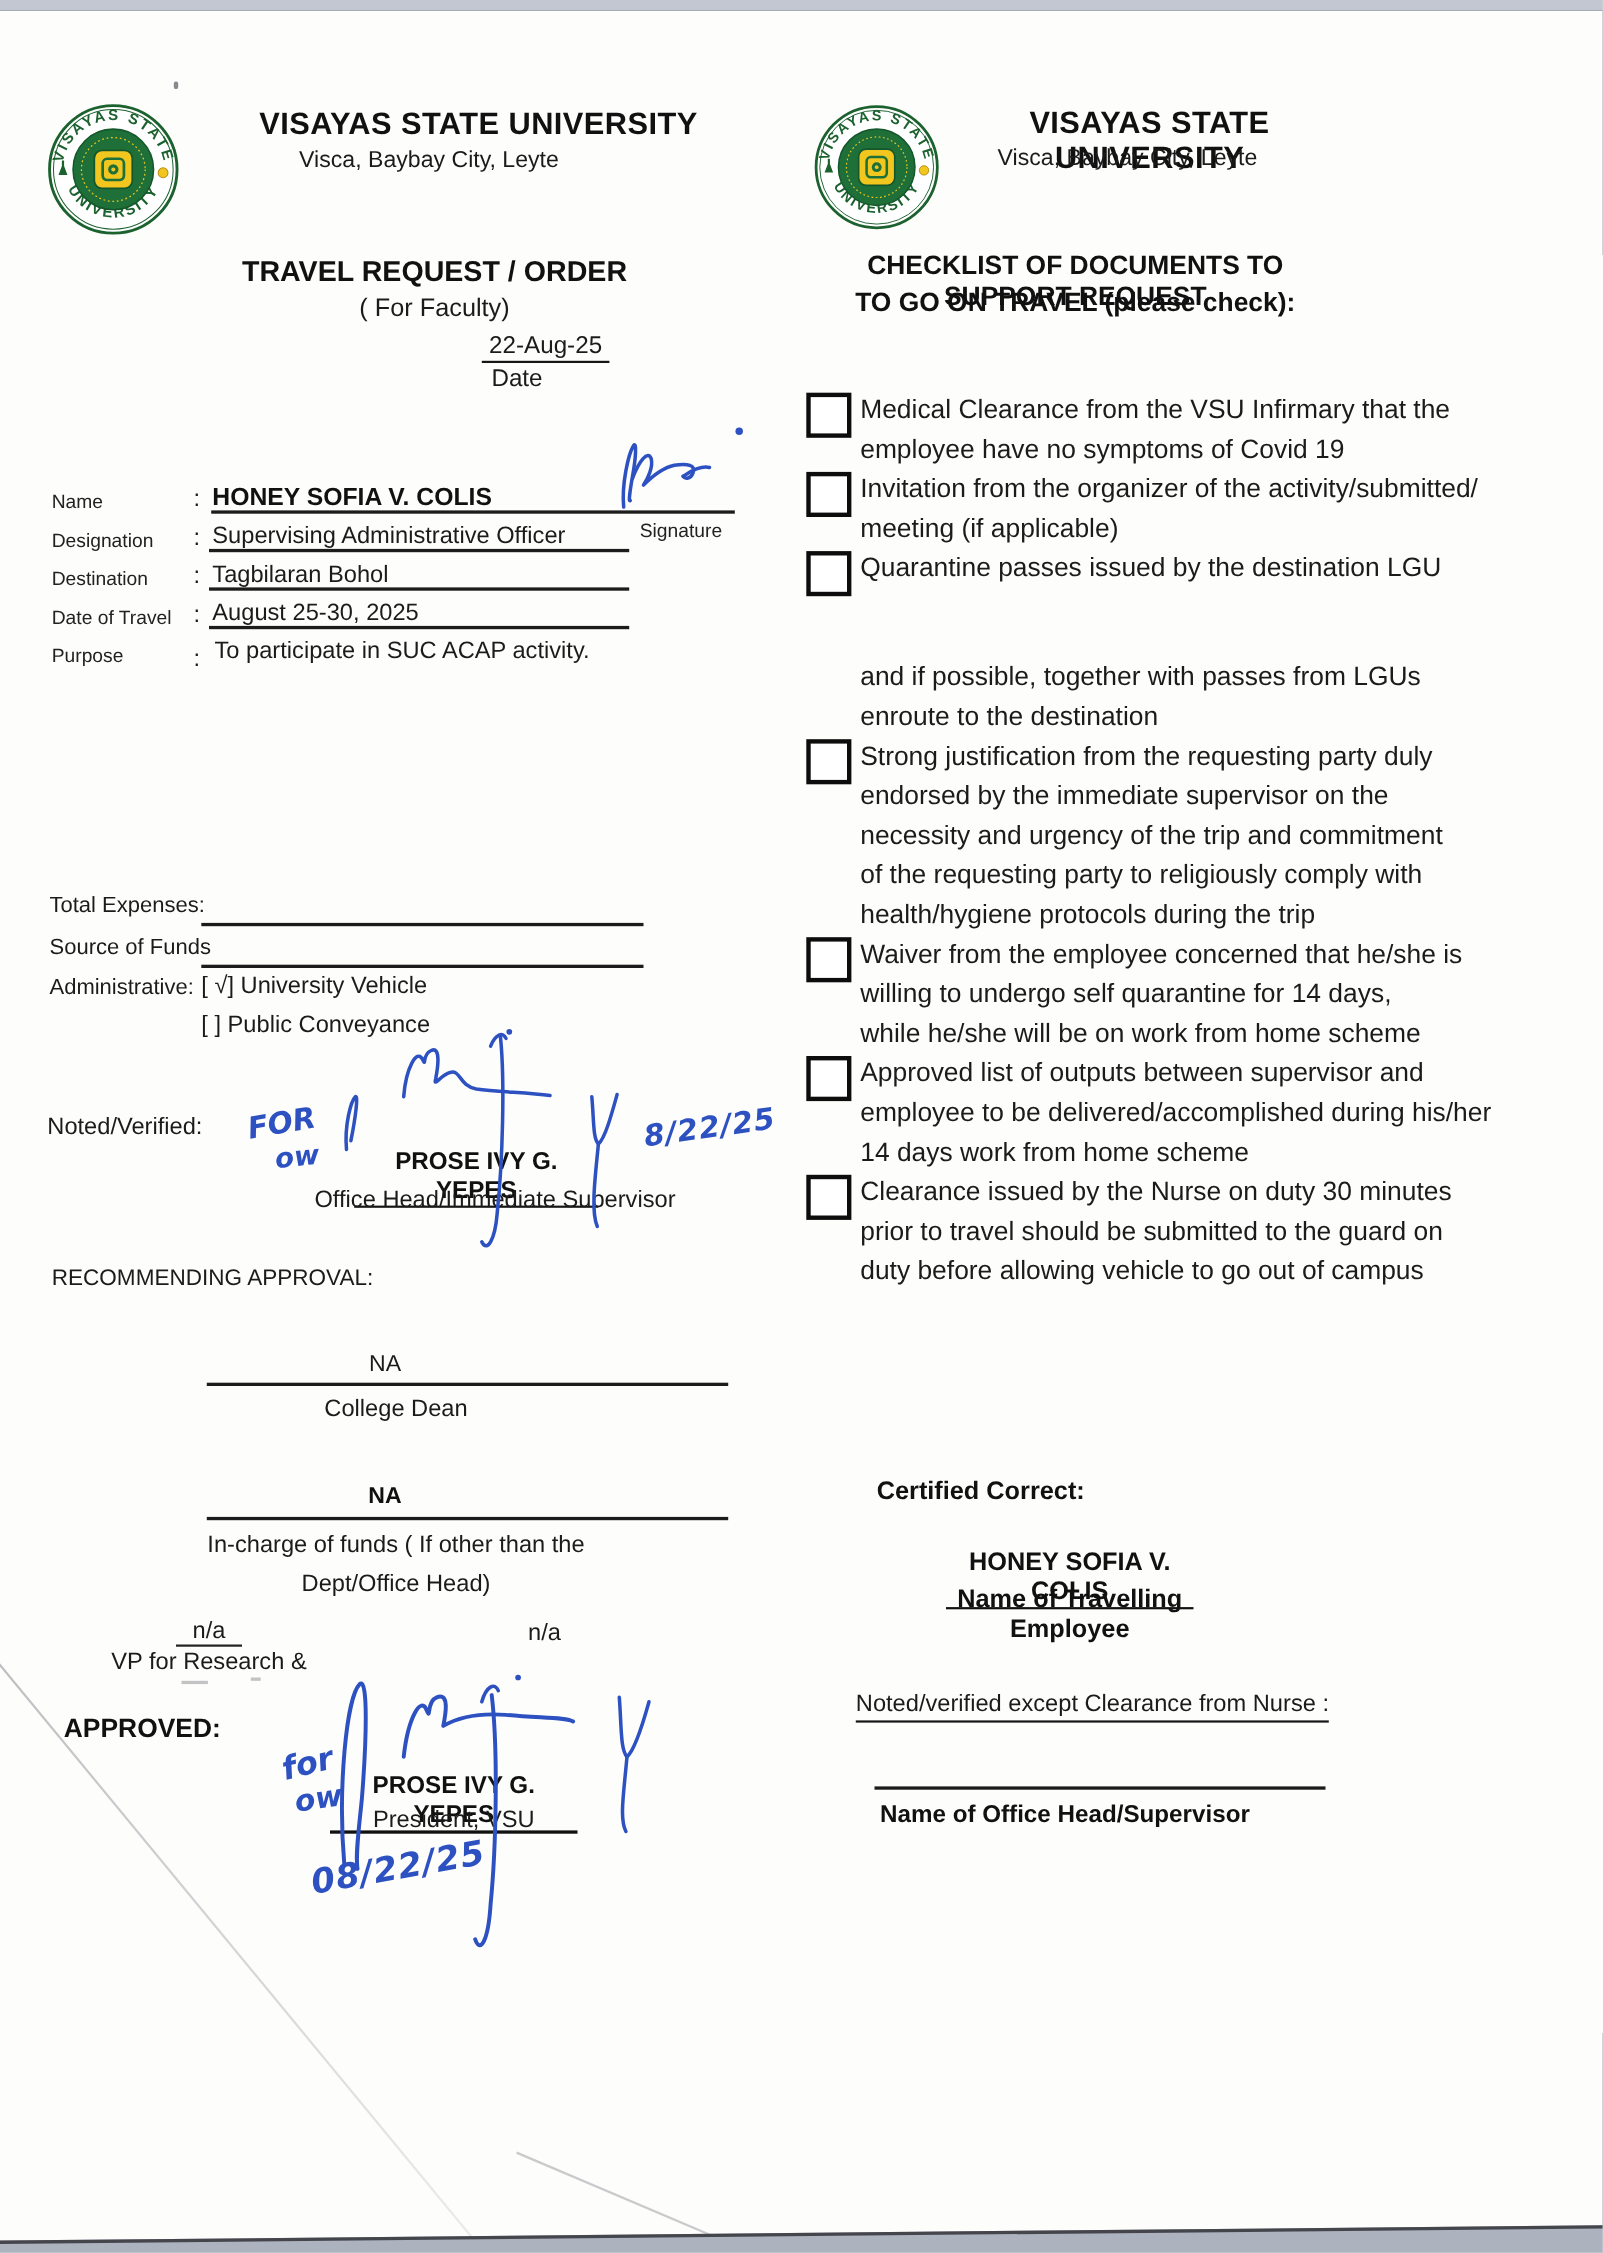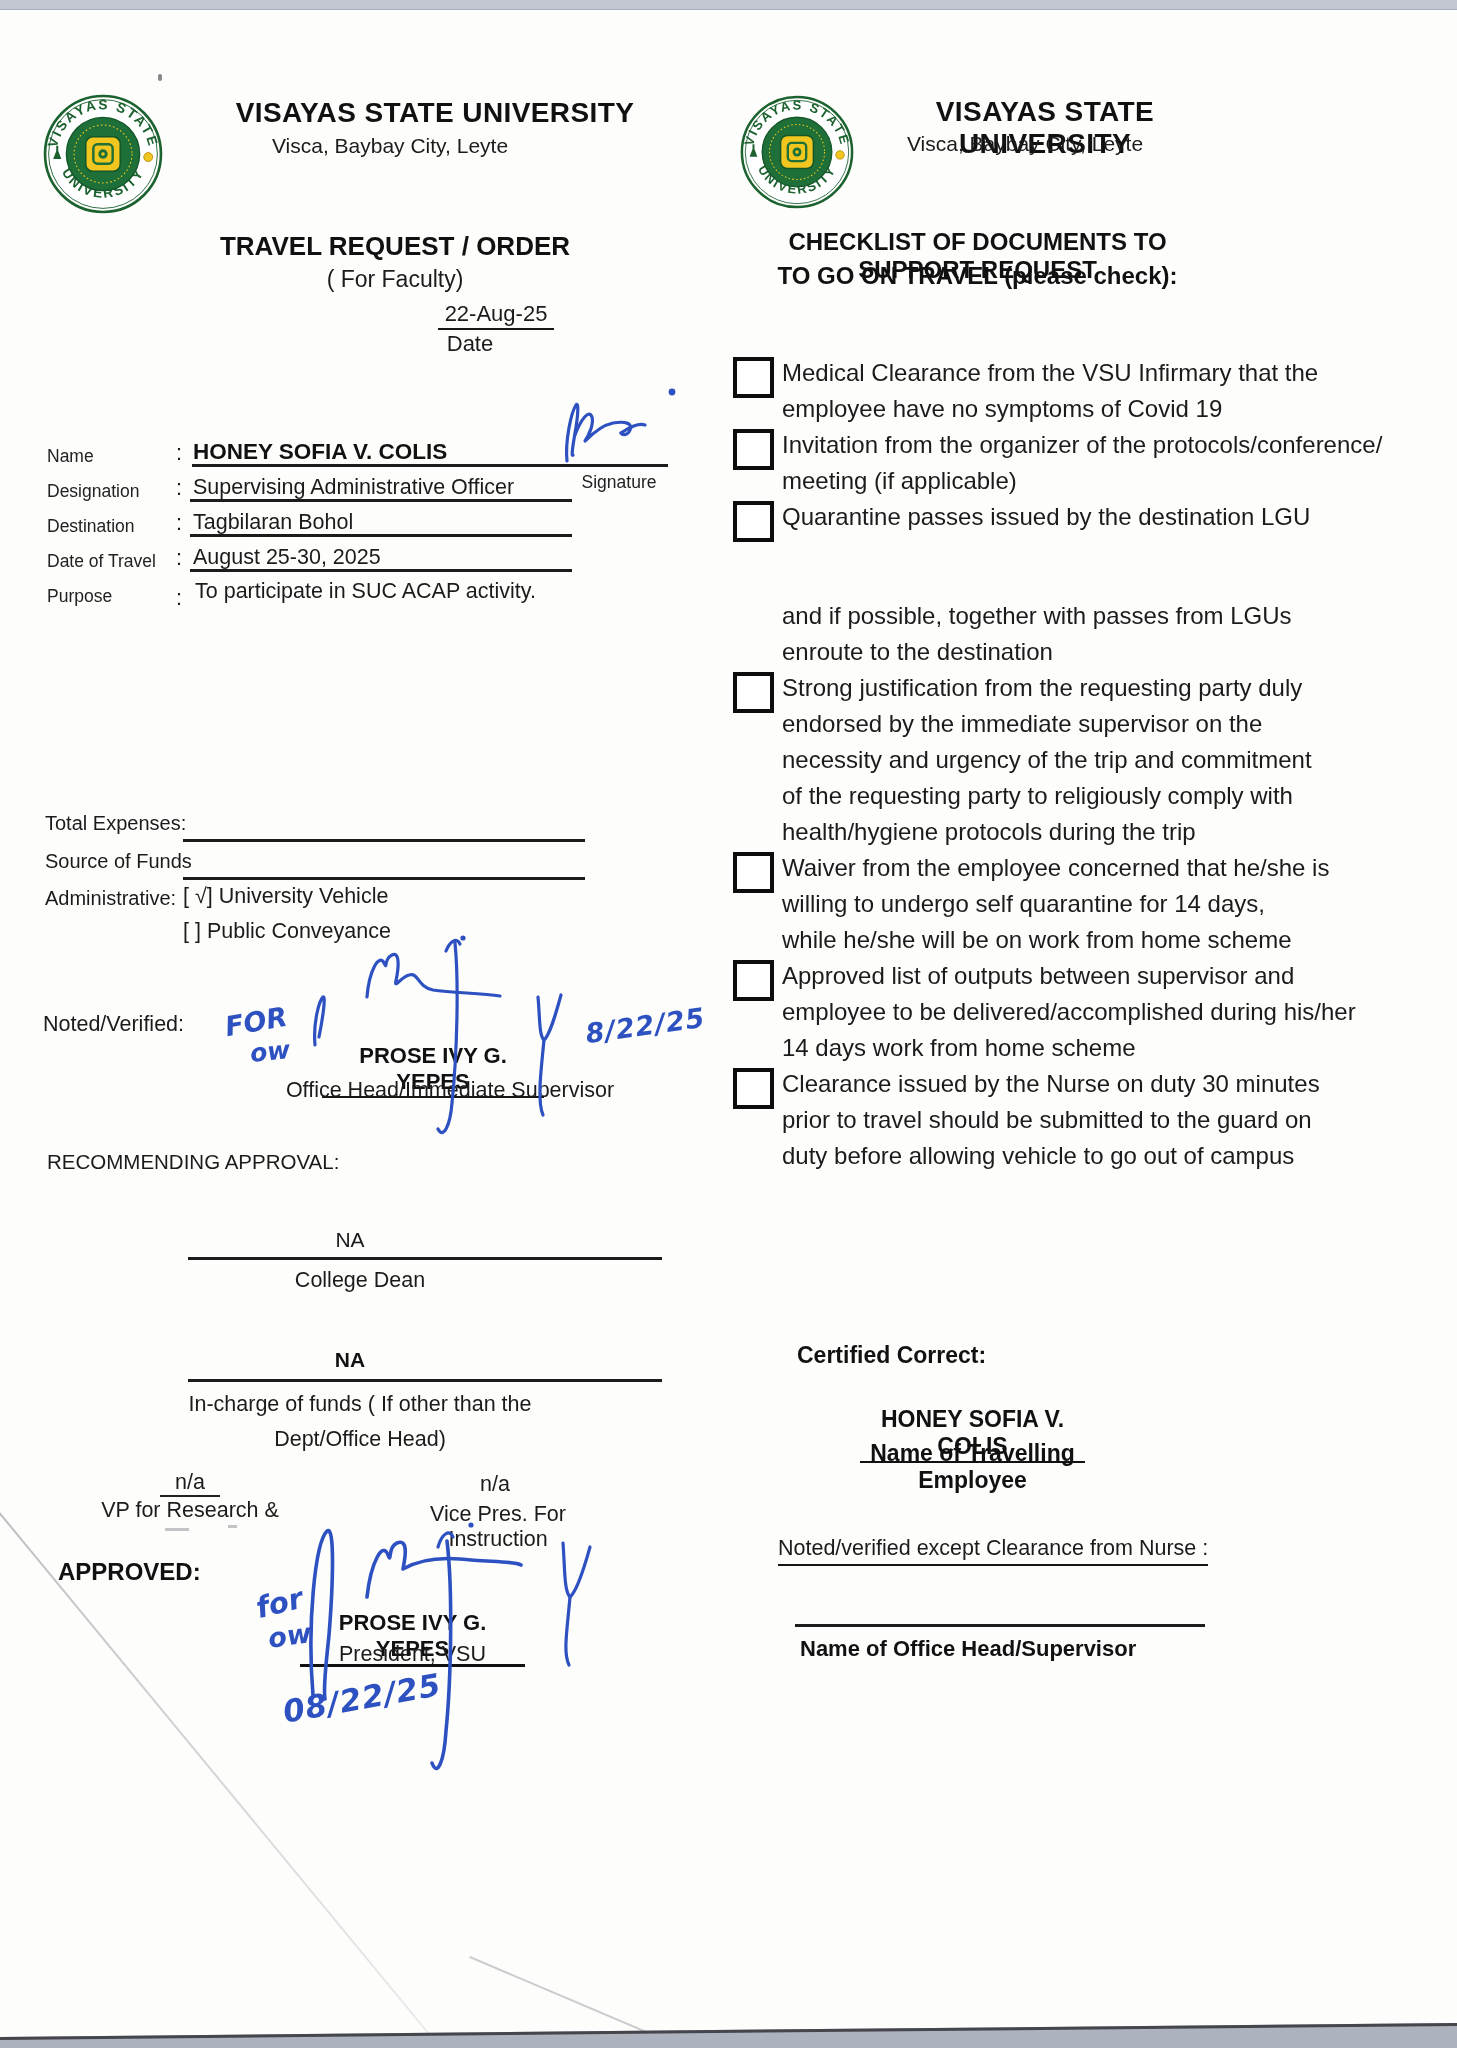--- a/index.html
+++ b/index.html
@@ -145,21 +145,20 @@
   <div class="line" style="left:188px;top:1379px;width:474px"></div>
   <div class="abs c" style="left:150px;top:1392px;width:420px;font-size:21.5px">In-charge of  funds ( If other than the</div>
   <div class="abs c" style="left:150px;top:1427px;width:420px;font-size:21.5px">Dept/Office Head)</div>
 
   <div class="abs c" style="left:160px;top:1470px;width:60px;font-size:21.5px;border-bottom:2px solid #222">n/a</div>
   <div class="abs c" style="left:95px;top:1498px;width:190px;font-size:21.5px">VP for Research &amp;</div>
   <div class="remnant" style="left:165px;top:1528px;width:24px"></div>
   <div class="remnant" style="left:228px;top:1525px;width:9px"></div>
 
   <div class="abs c" style="left:455px;top:1472px;width:80px;font-size:21.5px">n/a</div>
-  <div class="abs c" style="left:378px;top:1502px;width:240px;font-size:21.5px">Vice Pres. For Instruction</div>
 
   <div class="abs b" style="left:58px;top:1558px;font-size:24px">APPROVED:</div>
   <div class="ink" style="left:256px;top:1586px;font-size:29px;transform:rotate(-14deg)">for</div>
   <div class="ink" style="left:268px;top:1620px;font-size:27px;transform:rotate(-8deg)">ow</div>
   <div class="abs b c" style="left:300px;top:1610px;width:225px;font-size:22px;border-bottom:3px solid #111;padding-bottom:2px">PROSE IVY G. YEPES</div>
   <div class="abs c" style="left:300px;top:1642px;width:225px;font-size:21.5px">President, VSU</div>
   <div class="ink" style="left:282px;top:1680px;font-size:31px;transform:rotate(-10deg);letter-spacing:1px">08/22/25</div>
 
   <svg class="sig" style="left:275px;top:1495px" width="330" height="300" viewBox="0 0 330 300">
     <path d="M38,200 C32,130 40,48 52,36 C60,29 58,90 54,140 C51,170 48,192 50,204" style="stroke-width:3.6"></path>
@@ -182,21 +181,21 @@
   <div class="abs b c" style="left:730px;top:228px;width:495px;font-size:24px">CHECKLIST OF DOCUMENTS TO SUPPORT REQUEST</div>
 
   <div class="abs" style="left:733px;top:355px;width:670px">
       <div class="chk-row">
         <span class="chk-box"></span>
         <span class="chk-text">Medical Clearance from the VSU Infirmary that the
 employee have no symptoms of Covid 19</span>
       </div>
       <div class="chk-row">
         <span class="chk-box"></span>
-        <span class="chk-text">Invitation from the organizer of the protocols/conference/
+        <span class="chk-text">Invitation from the organizer of the activity/submitted/
 meeting (if applicable)</span>
       </div>
       <div class="chk-row">
         <span class="chk-box"></span>
         <span class="chk-text">Quarantine passes issued by the destination LGU</span>
       </div>
       <div class="chk-row cont">
         <span class="chk-box" style="visibility: hidden;"></span>
         <span class="chk-text">and if possible, together with passes from LGUs
 enroute to the destination</span>

